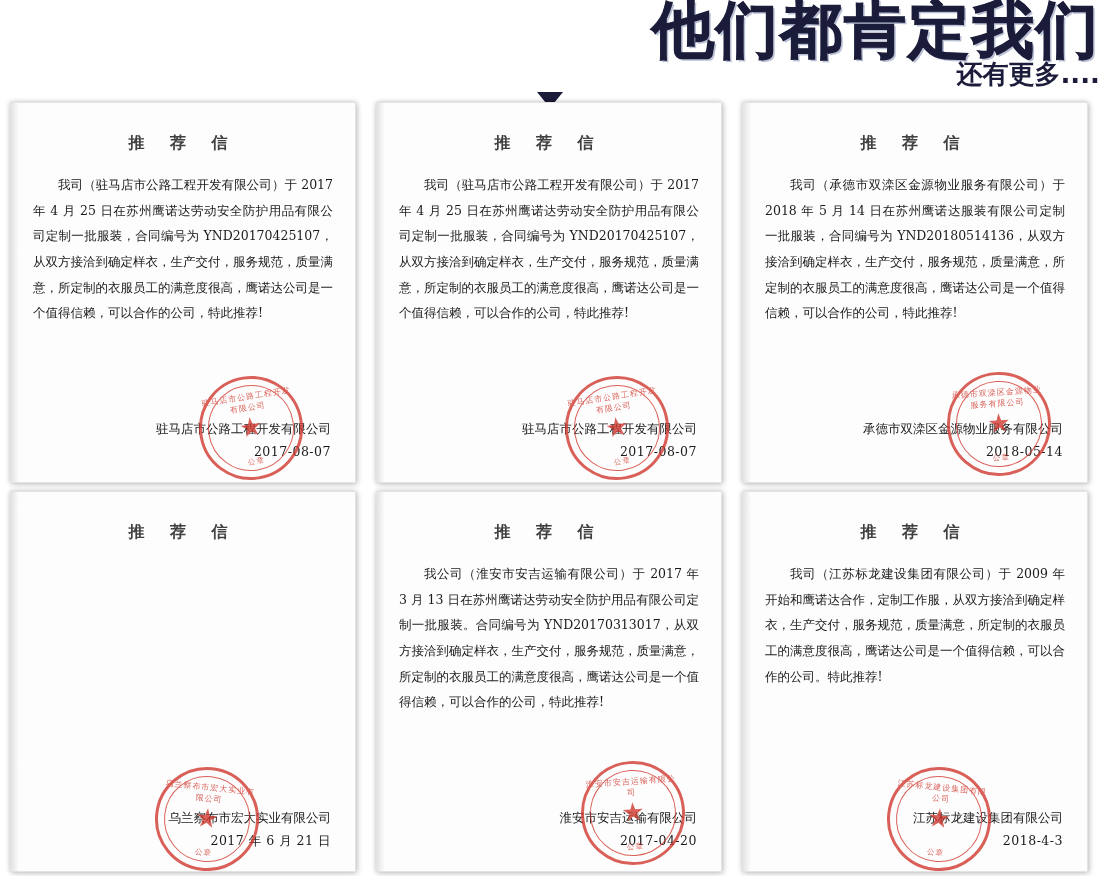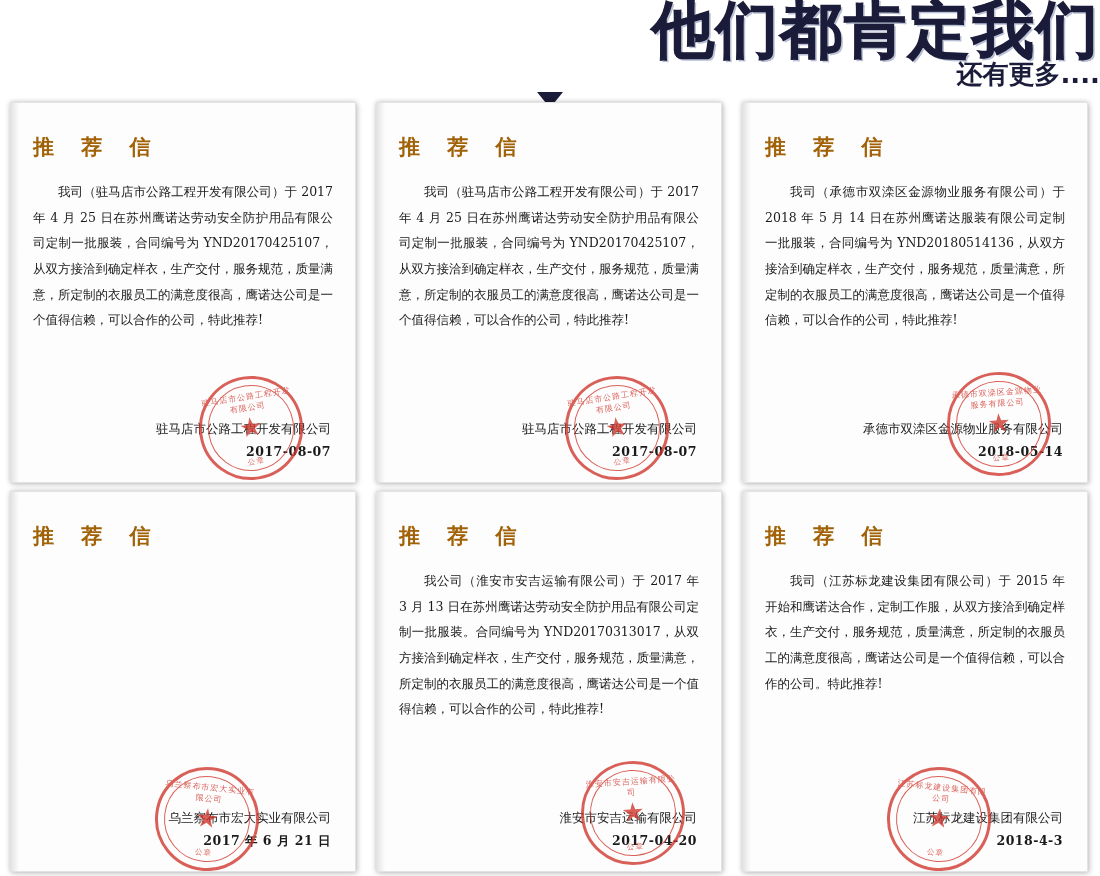--- a/index.html
+++ b/index.html
@@ -89,25 +89,25 @@
   .letter::after {
     content: "";
     position: absolute;
     left: 0; top: 0; bottom: 0;
     width: 8px;
     background: linear-gradient(90deg, rgba(0,0,0,0.10), rgba(0,0,0,0));
     pointer-events: none;
   }
 
   .title {
-    text-align: left;
-    font-size: 21px;
+    text-align: center;
+    font-size: 16px;
     font-weight: bold;
     letter-spacing: 10px;
-    color: #a16207;
+    color: #404040;
     margin: 8px 0 18px 0;
     font-family: "DejaVu Serif", serif;
   }
   .body {
     font-size: 12.5px;
     line-height: 2.05;
     color: #1a1a1a;
     text-align: justify;
     text-indent: 2em;
     font-family: "DejaVu Serif", serif;
@@ -116,21 +116,21 @@
   .sign {
     position: absolute;
     right: 24px;
     bottom: 18px;
     text-align: right;
     font-size: 12.5px;
     line-height: 1.9;
     color: #1a1a1a;
     font-family: "DejaVu Serif", serif;
   }
-  .sign .date { letter-spacing: 0.5px; font-weight: bold; }
+  .sign .date { letter-spacing: 0.5px; }
 
   
   .stamp {
     position: absolute;
     width: 104px; height: 104px;
     border-radius: 50%;
     border: 3px solid #d0352b;
     opacity: 0.78;
     right: 52px;
     bottom: 2px;
@@ -267,21 +267,21 @@
           <div class="arc">淮安市安吉运输有限公司</div>
           <div class="star">★</div>
           <div class="arc2">公章</div>
         </div>
       </div>
     </div>
 
     <div class="cell r2">
       <div class="letter">
         <div class="title">推 荐 信</div>
-        <div class="body">我司（江苏标龙建设集团有限公司）于 2015 年开始和鹰诺达合作，定制工作服，从双方接洽到确定样衣，生产交付，服务规范，质量满意，所定制的衣服员工的满意度很高，鹰诺达公司是一个值得信赖，可以合作的公司。特此推荐!</div>
+        <div class="body">我司（江苏标龙建设集团有限公司）于 2009 年开始和鹰诺达合作，定制工作服，从双方接洽到确定样衣，生产交付，服务规范，质量满意，所定制的衣服员工的满意度很高，鹰诺达公司是一个值得信赖，可以合作的公司。特此推荐!</div>
         <div class="sign">
           <div>江苏标龙建设集团有限公司</div>
           <div class="date">2018-4-3</div>
         </div>
         <div class="stamp s2">
           <div class="ring"></div>
           <div class="arc">江苏标龙建设集团有限公司</div>
           <div class="star">★</div>
           <div class="arc2">公章</div>
         </div>

